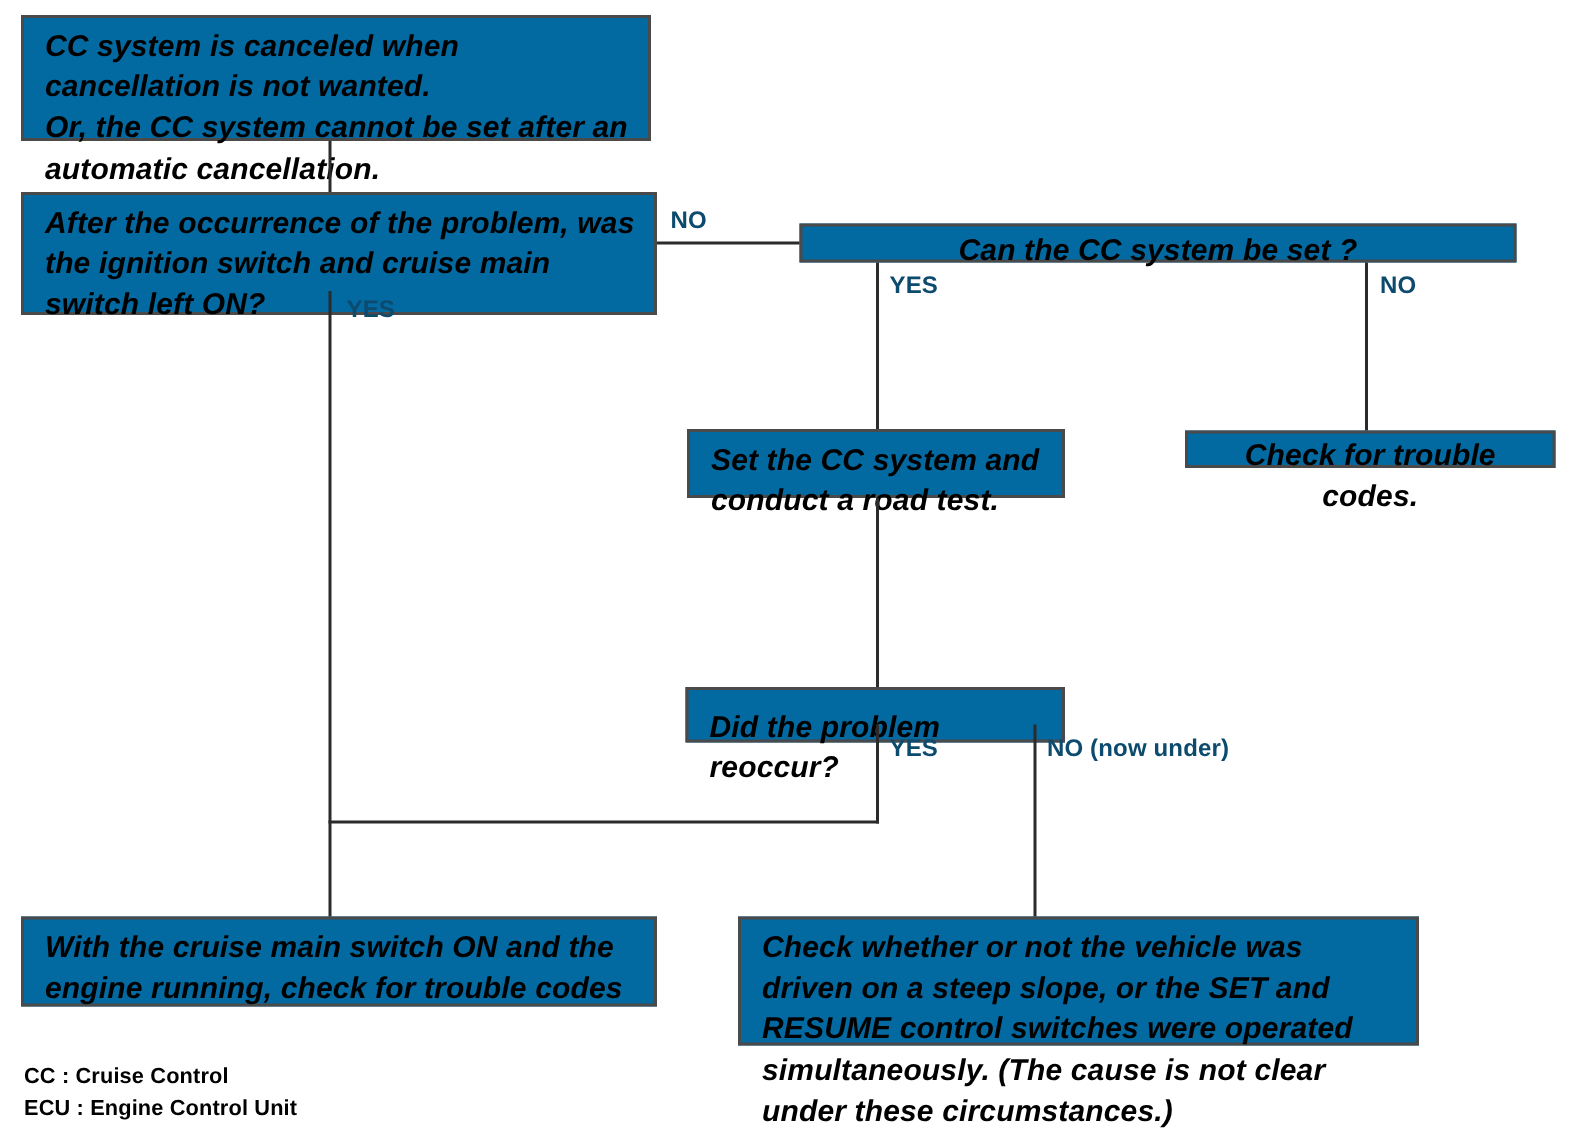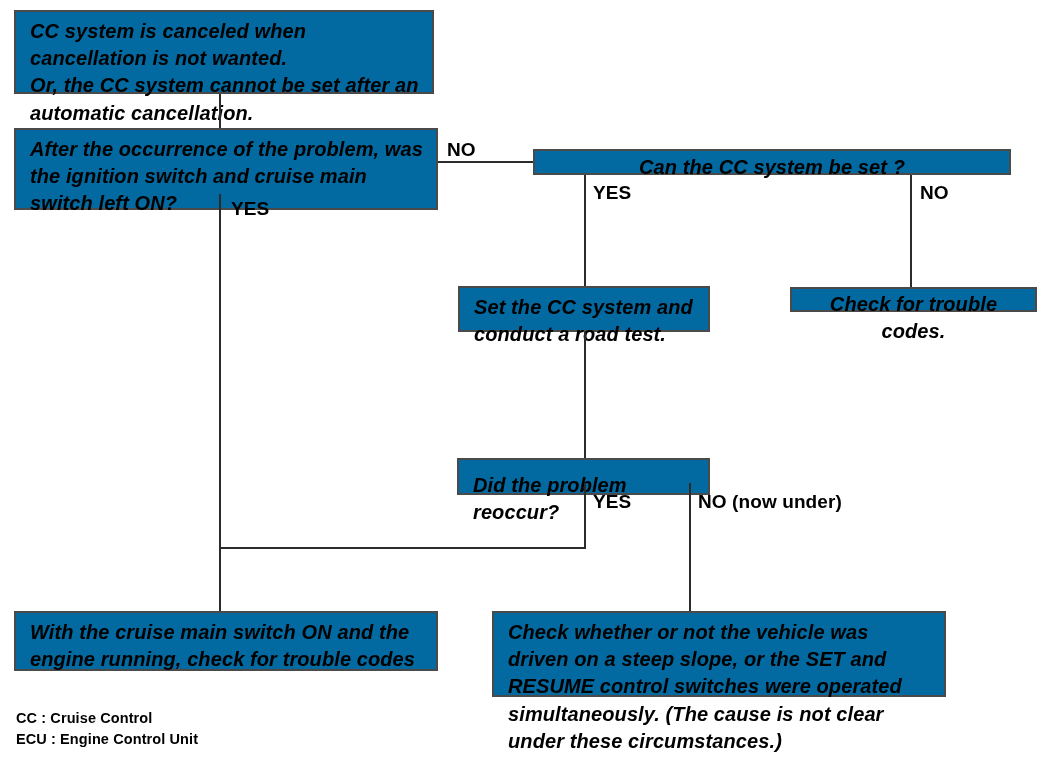--- a/index.html
+++ b/index.html
@@ -41,23 +41,23 @@
     font-weight: 600;
   }
   .line {
     position: absolute;
     background: #2b2b2b;
   }
   .line.v { width: 2px; }
   .line.h { height: 2px; }
   .lbl {
     position: absolute;
-    font-size: 19px;
+    font-size: 16px;
     font-weight: 600;
-    color: #000000;
+    color: #0c4a6e;
     white-space: nowrap;
     letter-spacing: 0.1px;
   }
   .legend {
     position: absolute;
     font-size: 14.5px;
     font-weight: 600;
     line-height: 1.45;
     color: #000000;
     white-space: pre-line;

